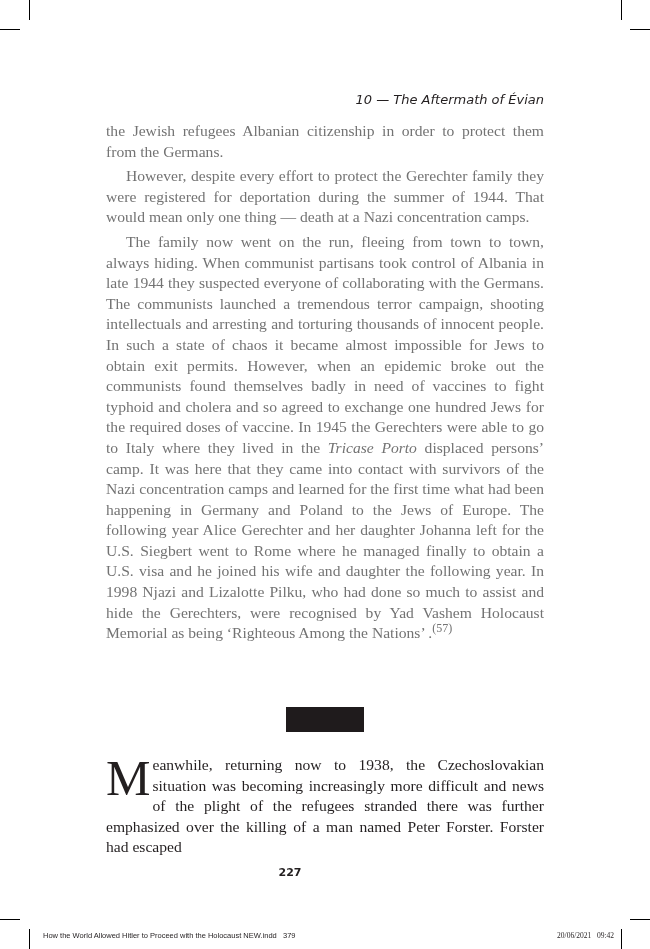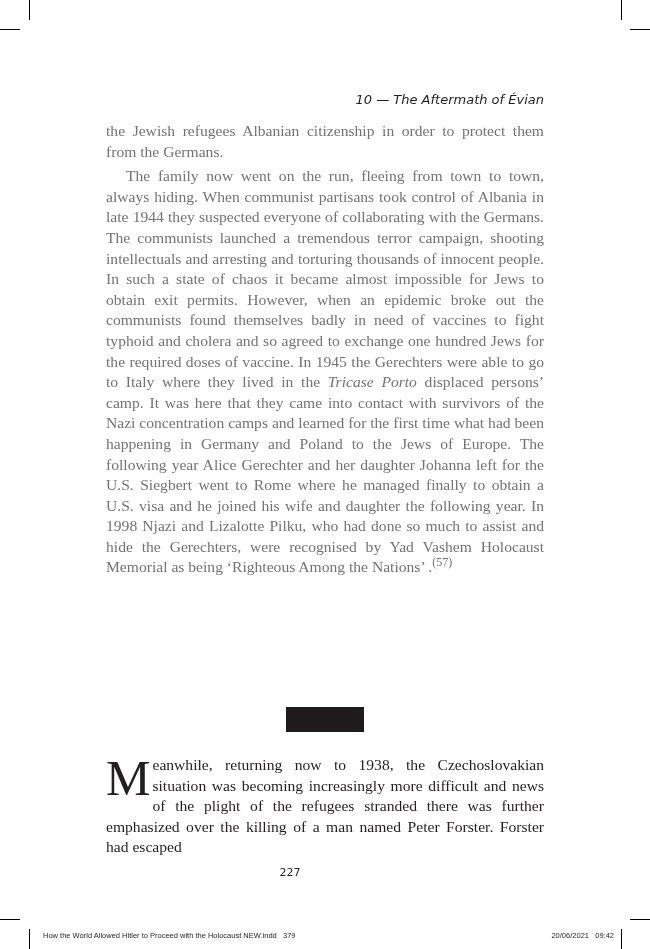--- a/index.html
+++ b/index.html
@@ -98,20 +98,21 @@
 
     .folio {
       position: absolute;
       top: 866px;
       left: 0;
       width: 580px;
       text-align: center;
       font-family: "DejaVu Sans", sans-serif;
       font-size: 11px;
       color: #231f20;
+      font-weight: bold;
     }
 
     .slug {
       position: absolute;
       top: 931px;
       font-family: "Liberation Sans", sans-serif;
       font-size: 7.5px;
       color: #231f20;
     }
     .slug-left { left: 43px; }
@@ -126,25 +127,26 @@
 <div class="crop crop-h" style="left:630px; top:29px;"></div>
 <div class="crop crop-h" style="left:0; top:919px;"></div>
 <div class="crop crop-v" style="left:29px; top:929px;"></div>
 <div class="crop crop-h" style="left:630px; top:919px;"></div>
 <div class="crop crop-v" style="left:621px; top:929px;"></div>
 
 <div class="running-head">10 — The Aftermath of Évian</div>
 
 <div class="text-block">
   <p>the Jewish refugees Albanian citizenship in order to protect them from the Germans.</p>
+  <p class="indent">However, despite every effort to protect the Gerechter family they were registered for deportation during the summer of 1944. That would mean only one thing — death at a Nazi concentration camps.</p>
   <p class="indent"><span>The family now went on the run, fleeing from town to town, always hiding. When communist partisans took control of Albania in late 1944 they suspected everyone of collaborating with the Germans. The communists launched a tremendous terror campaign, shooting intellectuals and arresting and torturing thousands of innocent people. In such a state of chaos it became almost impossible for Jews to obtain exit permits. However, when an epidemic broke out the communists found themselves badly in need of vaccines to fight typhoid and cholera and so agreed to exchange one hundred Jews for the required doses of vaccine. In 1945 the Gerechters were able to go to Italy where they lived in the </span><em>Tricase Porto</em><span> displaced persons’ camp. It was here that they came into contact with survivors of the Nazi concentration camps and learned for the first time what had been happening in Germany and Poland to the Jews of Europe. The following year Alice Gerechter and her daughter Johanna left for the U.S. Siegbert went to Rome where he managed finally to obtain a U.S. visa and he joined his wife and daughter the following year. In 1998 Njazi and Lizalotte Pilku, who had done so much to assist and hide the Gerechters, were recognised by Yad Vashem Holocaust Memorial as being ‘Righteous Among the Nations’ .</span><sup class="footnote-ref">(57)</sup></p>
 </div>
 
 <div class="section-break"></div>
 
 <div class="text-block-2">
   <p><span class="dropcap">M</span><span>eanwhile, returning now to 1938, the Czechoslovakian situation was becoming increasingly more difficult and news of the plight of the refugees stranded there was further emphasized over the killing of a man named Peter Forster. Forster had escaped</span></p>
 </div>
 
 <div class="folio">227</div>
 
 <div class="slug slug-left" style="white-space:pre;">How the World Allowed Hitler to Proceed with the Holocaust NEW.indd   379</div>
-<div class="slug slug-right" style="white-space:pre;">20/06/2021   09:42</div>
+<div class="slug slug-right" style="white-space:pre;font-family:Liberation Serif, serif;">20/06/2021   09:42</div>
 
 </body></html>

